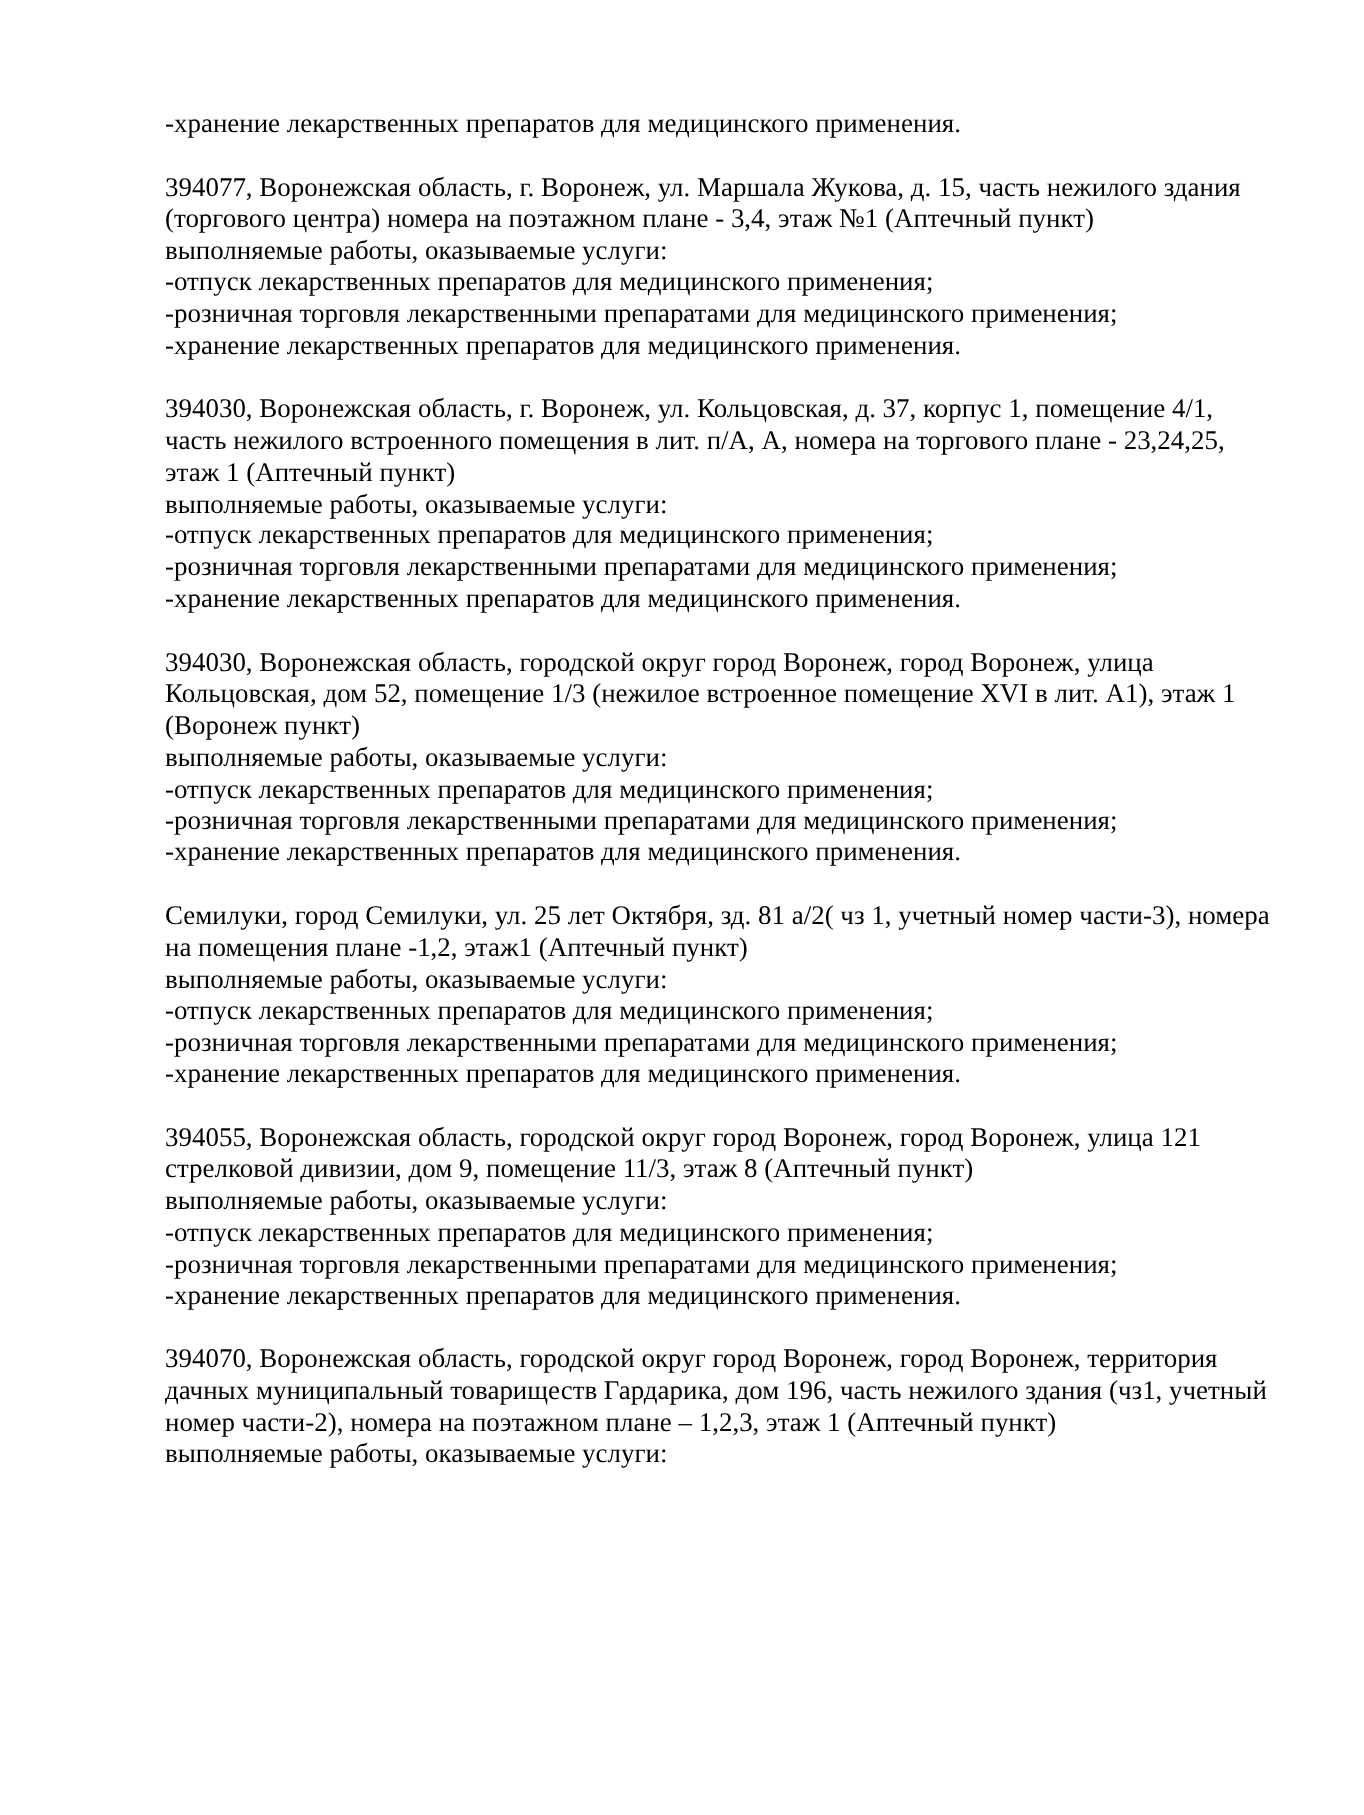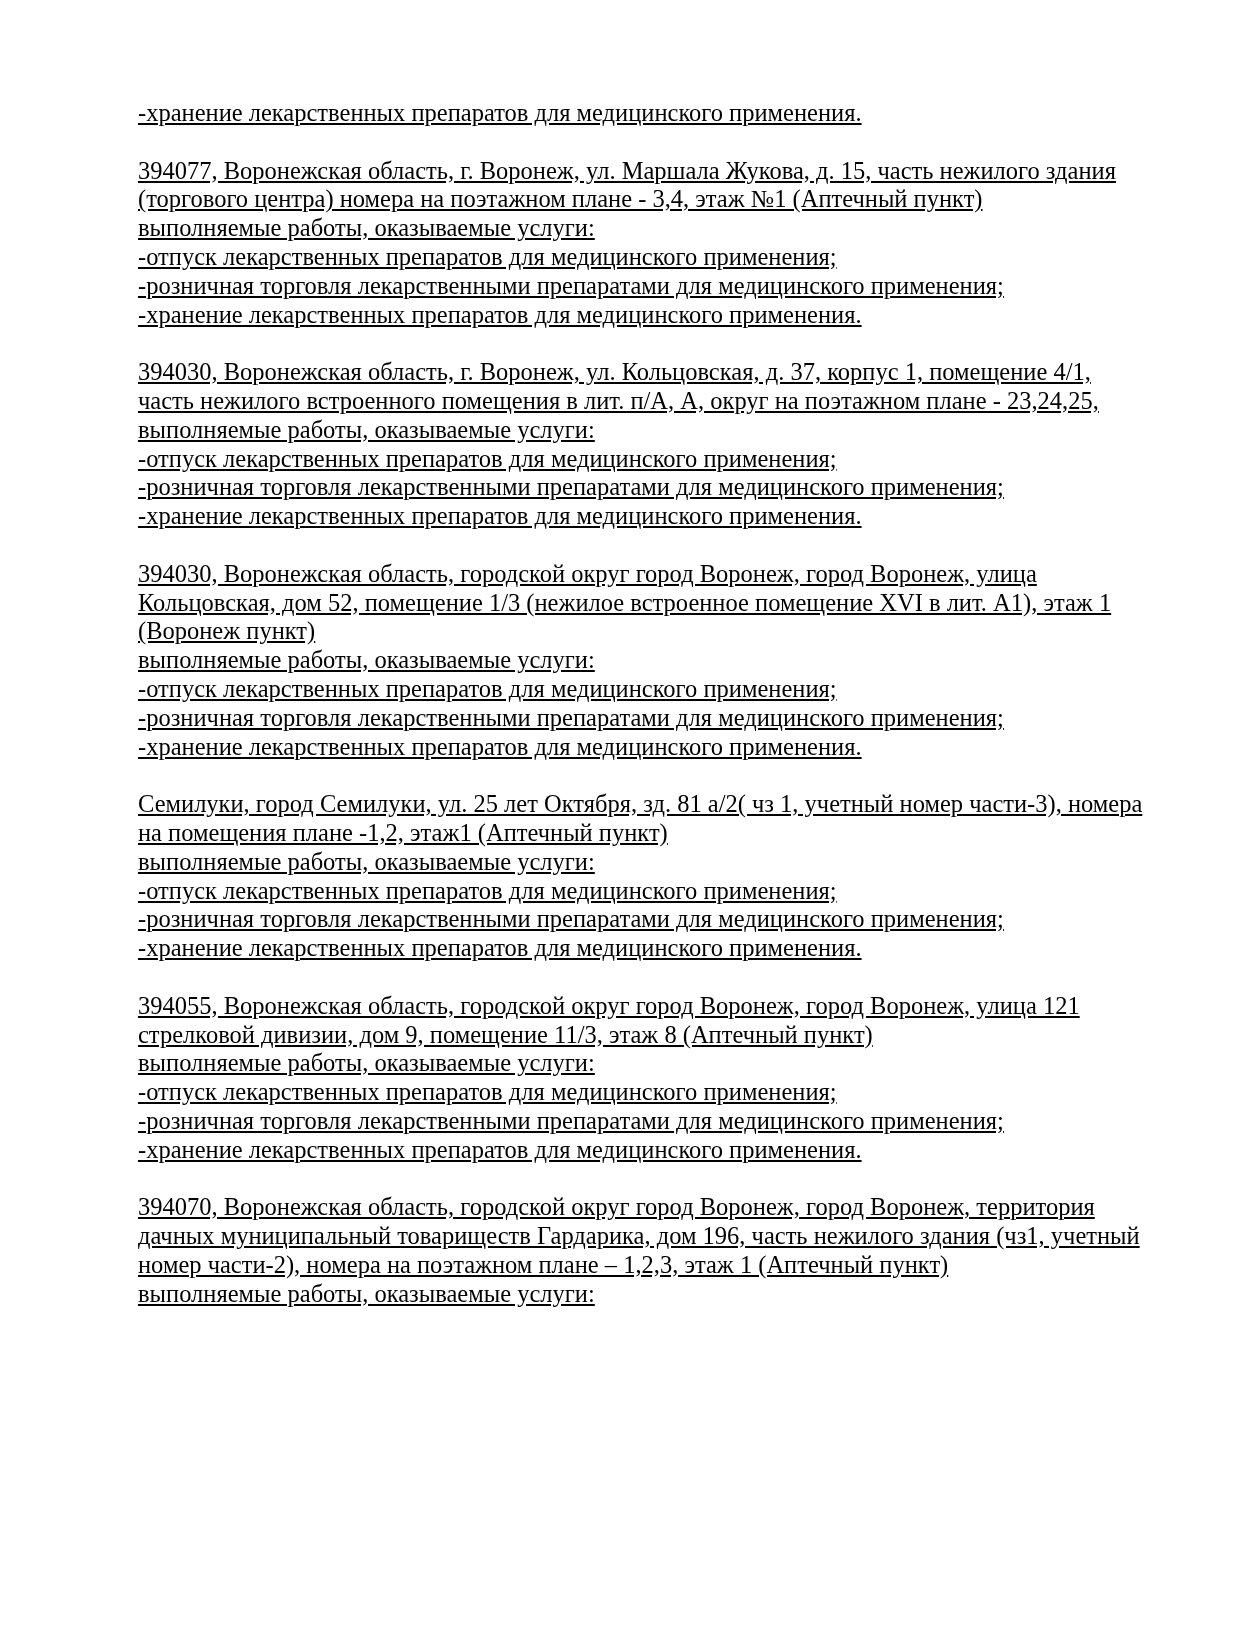--- a/index.html
+++ b/index.html
@@ -11,24 +11,23 @@
     position: relative;
     width: 1240px;
     height: 1650px;
     background: #ffffff;
     overflow: hidden;
     font-family: "Liberation Serif", "DejaVu Serif", serif;
     color: #000000;
   }
   .content {
     position: absolute;
-    left: 138px;
+    left: 150px;
     top: 99px;
     width: 1060px;
-    text-decoration: underline;
   }
   .para {
     margin: 0 0 28.8px 0;
     padding: 0;
   }
   .para:last-child {
     margin-bottom: 0;
   }
   .line {
     font-size: 24.5px;
@@ -51,21 +50,22 @@
       <div class="para">
         <div class="line">394077, Воронежская область, г. Воронеж, ул. Маршала Жукова, д. 15, часть нежилого здания</div>
         <div class="line">(торгового центра) номера на поэтажном плане - 3,4, этаж №1 (Аптечный пункт)</div>
         <div class="line">выполняемые работы, оказываемые услуги:</div>
         <div class="line">-отпуск лекарственных препаратов для медицинского применения;</div>
         <div class="line">-розничная торговля лекарственными препаратами для медицинского применения;</div>
         <div class="line">-хранение лекарственных препаратов для медицинского применения.</div>
       </div>
       <div class="para">
         <div class="line">394030, Воронежская область, г. Воронеж, ул. Кольцовская, д. 37, корпус 1, помещение 4/1,</div>
-        <div class="line">часть нежилого встроенного помещения в лит. п/А, А, округ на поэтажном плане - 23,24,25,</div>
+        <div class="line">часть нежилого встроенного помещения в лит. п/А, А, номера на торгового плане - 23,24,25,</div>
+        <div class="line">этаж 1 (Аптечный пункт)</div>
         <div class="line">выполняемые работы, оказываемые услуги:</div>
         <div class="line">-отпуск лекарственных препаратов для медицинского применения;</div>
         <div class="line">-розничная торговля лекарственными препаратами для медицинского применения;</div>
         <div class="line">-хранение лекарственных препаратов для медицинского применения.</div>
       </div>
       <div class="para">
         <div class="line">394030, Воронежская область, городской округ город Воронеж, город Воронеж, улица</div>
         <div class="line">Кольцовская, дом 52, помещение 1/3 (нежилое встроенное помещение XVI в лит. А1), этаж 1</div>
         <div class="line">(Воронеж пункт)</div>
         <div class="line">выполняемые работы, оказываемые услуги:</div>

